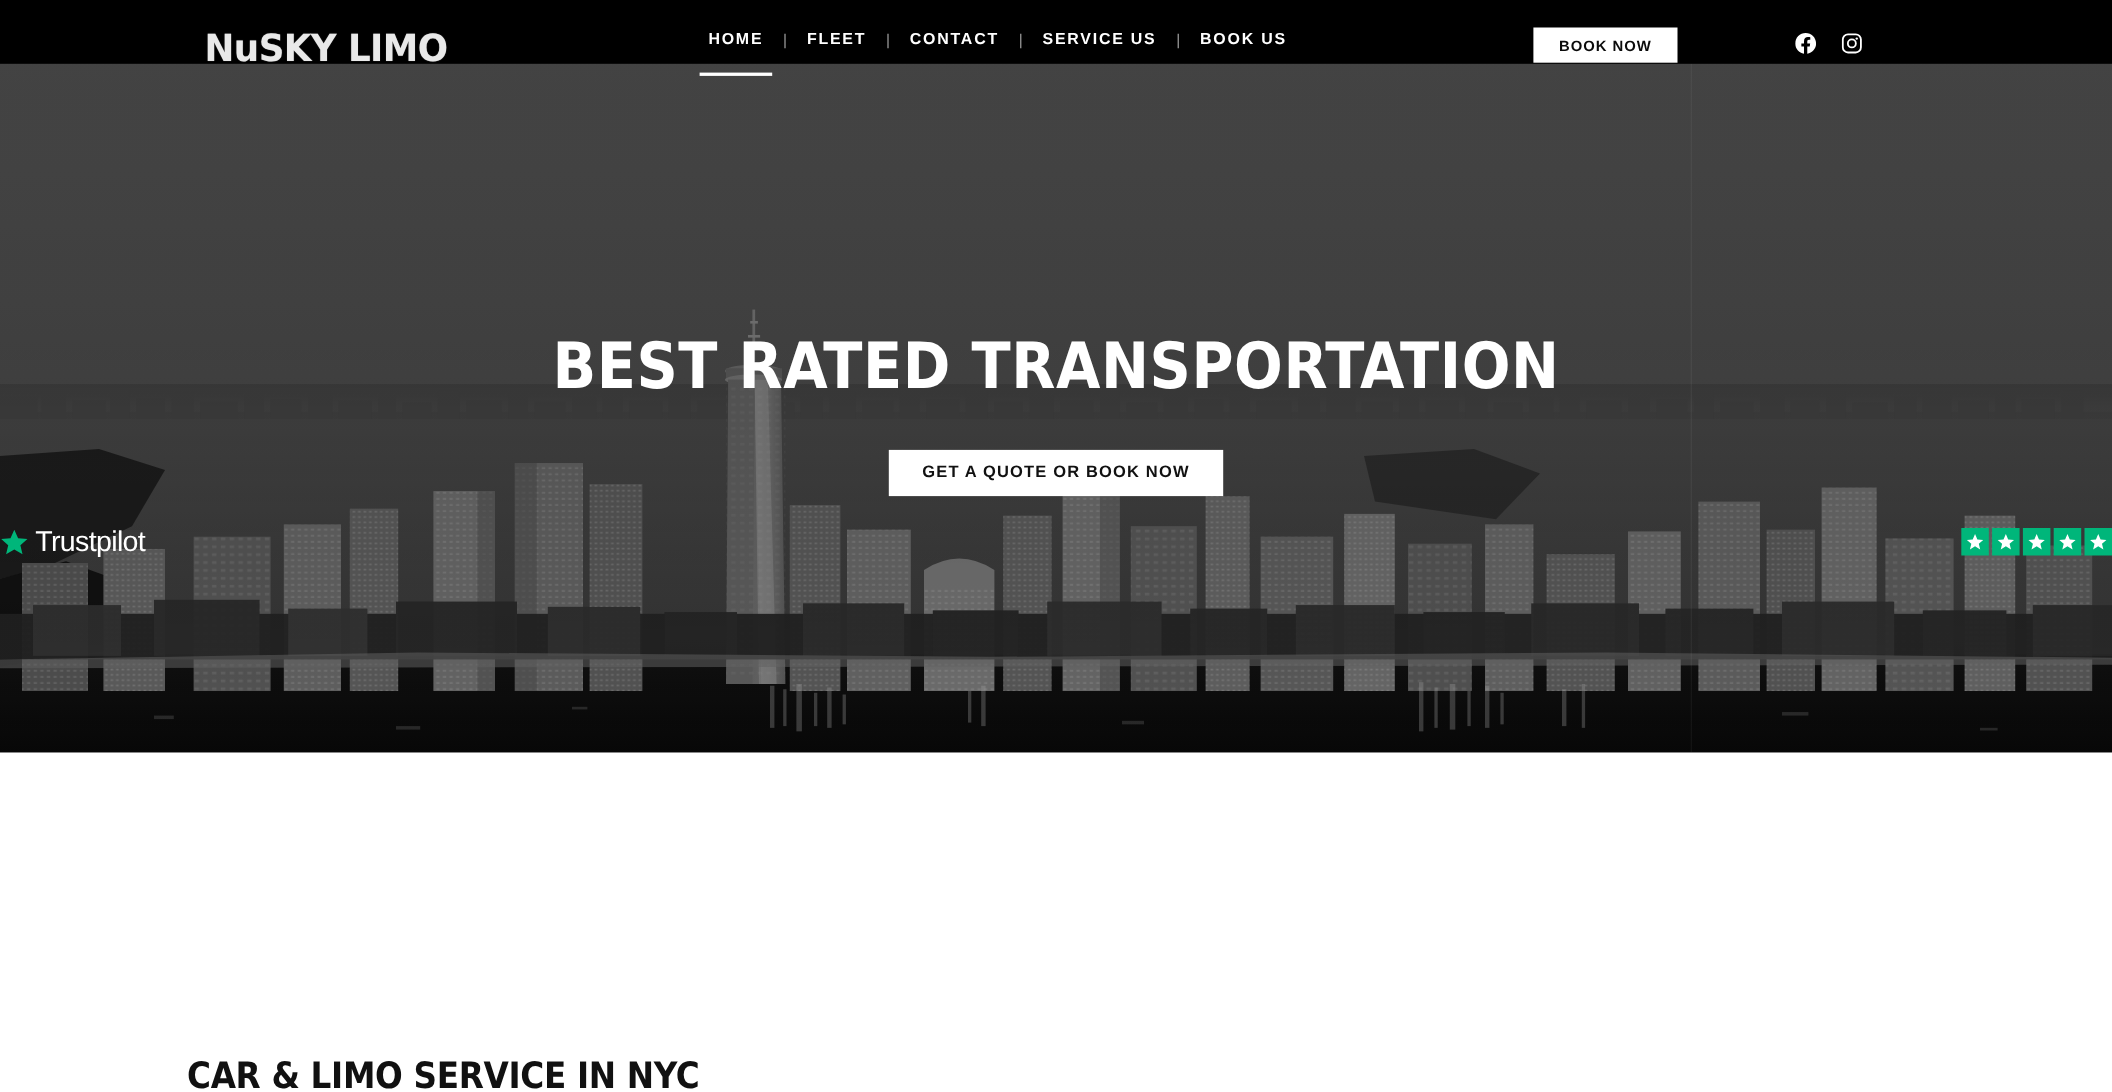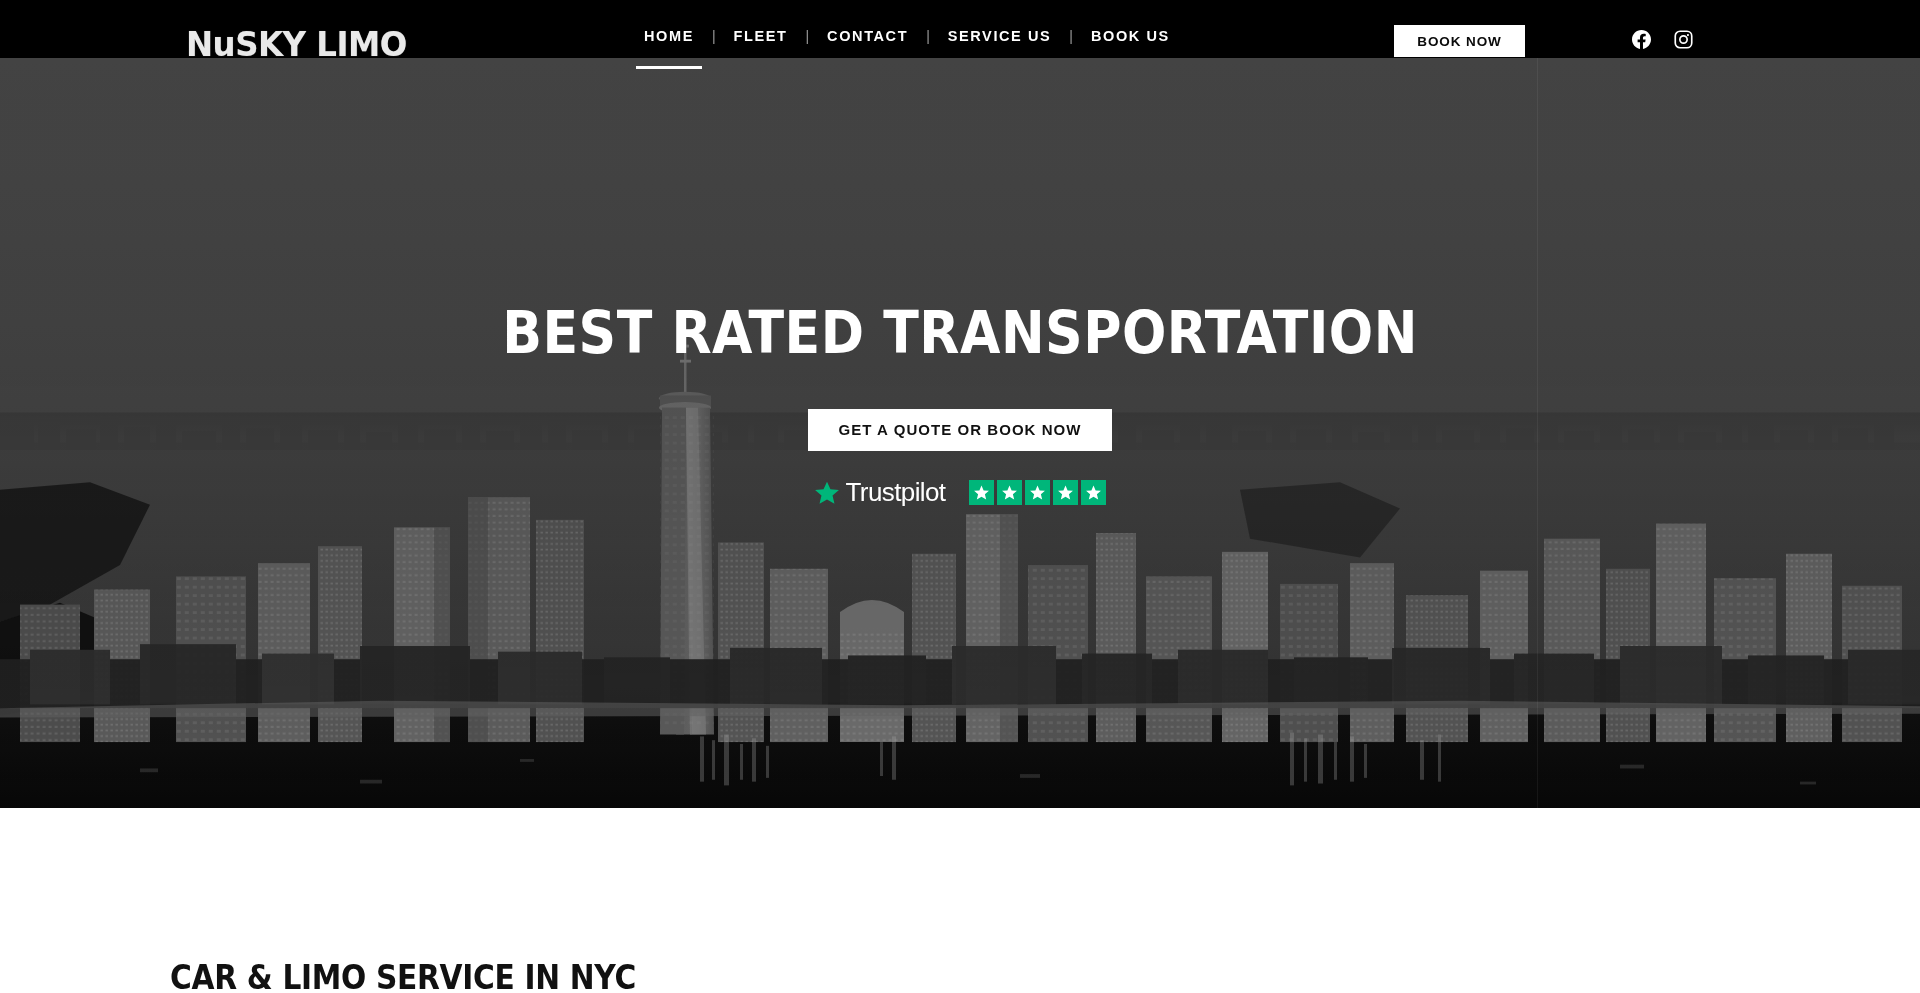--- a/index.html
+++ b/index.html
@@ -10,21 +10,21 @@
     background:#ffffff;
     font-family:"Liberation Sans", sans-serif;
     -webkit-font-smoothing:antialiased;
   }
 
   .page { position:relative; width:1920px; height:993px; overflow:hidden; }
 
   
   .hero {
     position:absolute; top:0; left:0;
-    width:1920px; height:808px;
+    width:1920px; height:684px;
     overflow:hidden;
     background:#3a3a3a;
   }
   .hero-img { position:absolute; inset:0; }
   .hero-img svg { display:block; width:100%; height:100%; }
   .hero-overlay {
     position:absolute; inset:0;
     background:linear-gradient(to bottom, rgba(0,0,0,0.30) 0%, rgba(0,0,0,0.30) 45%, rgba(0,0,0,0.22) 100%);
     pointer-events:none;
   }
@@ -144,21 +144,21 @@
     font-weight:600;
     letter-spacing:1.05px;
     cursor:pointer;
     font-family:"Liberation Sans", sans-serif;
   }
 
   .trustpilot {
     margin-top:26px;
     display:flex;
     align-items:center;
-    justify-content:center;
+    justify-content:space-between;
     gap:24px;
   }
   .tp-brand { display:flex; align-items:center; gap:6px; }
   .tp-name {
     color:#ffffff;
     font-size:26px;
     font-weight:400;
     letter-spacing:-0.6px;
     font-family:"Liberation Sans", sans-serif;
   }

